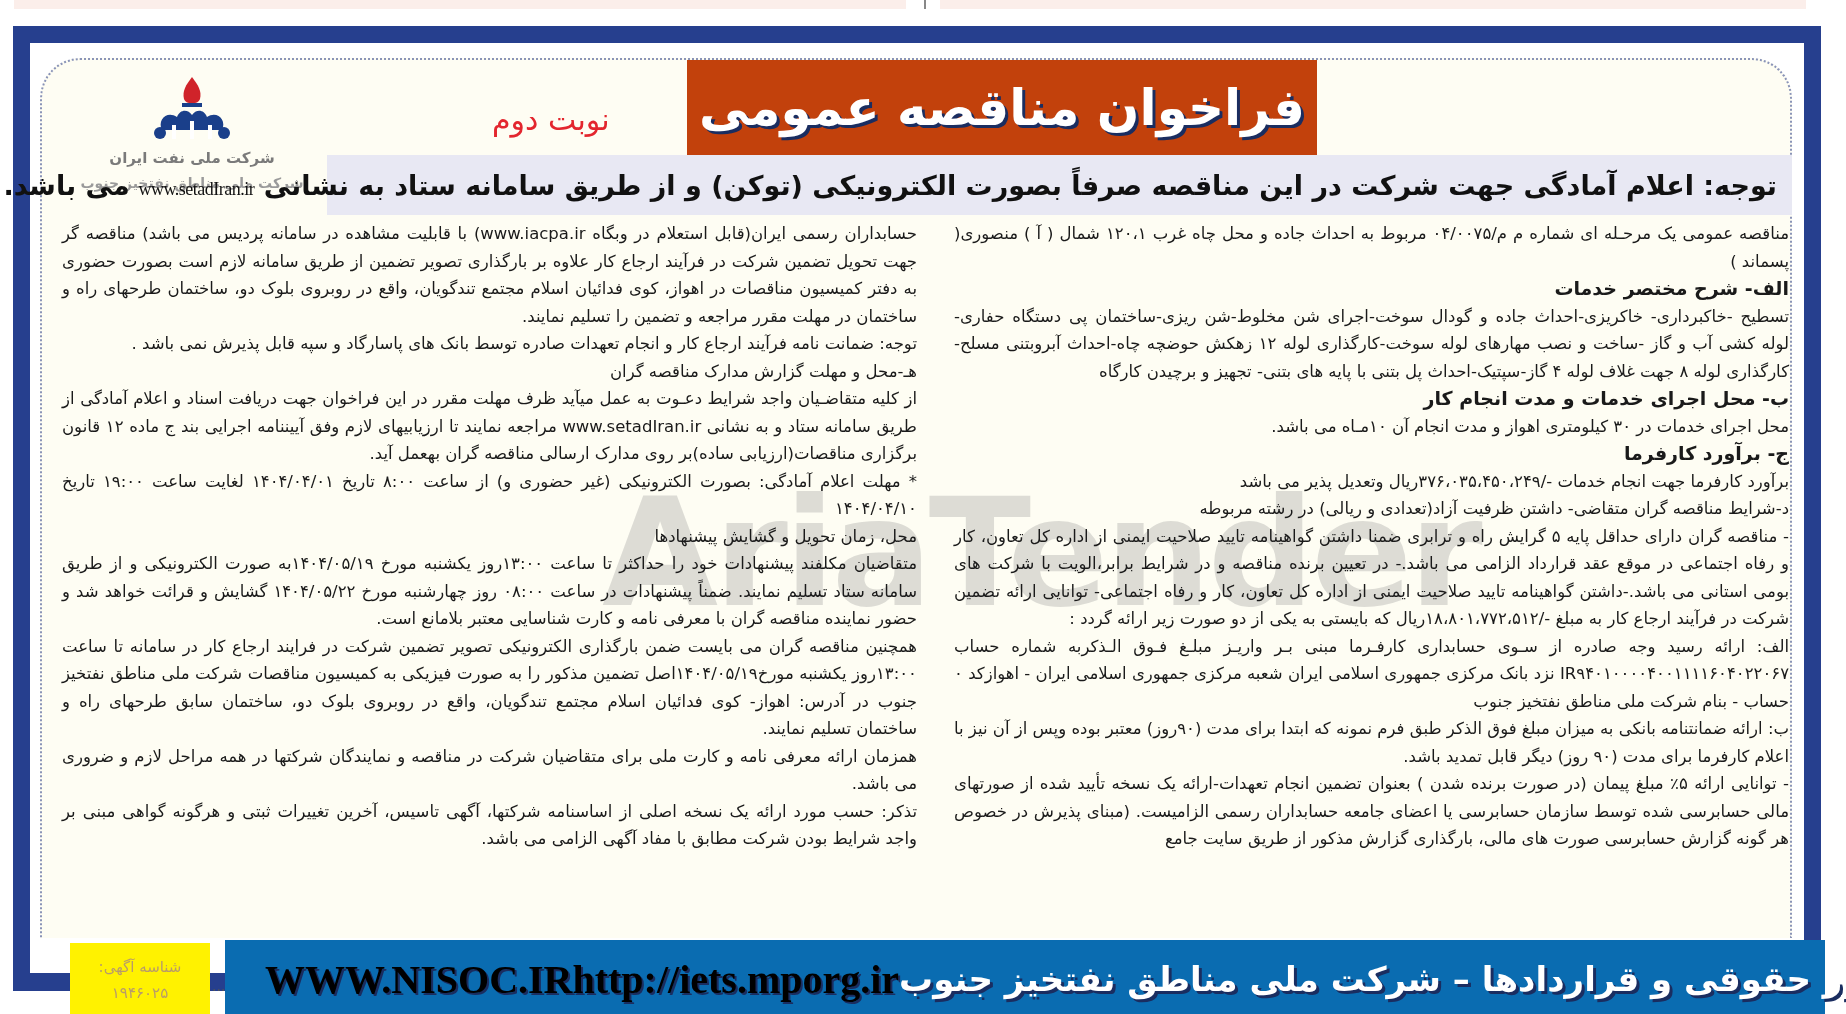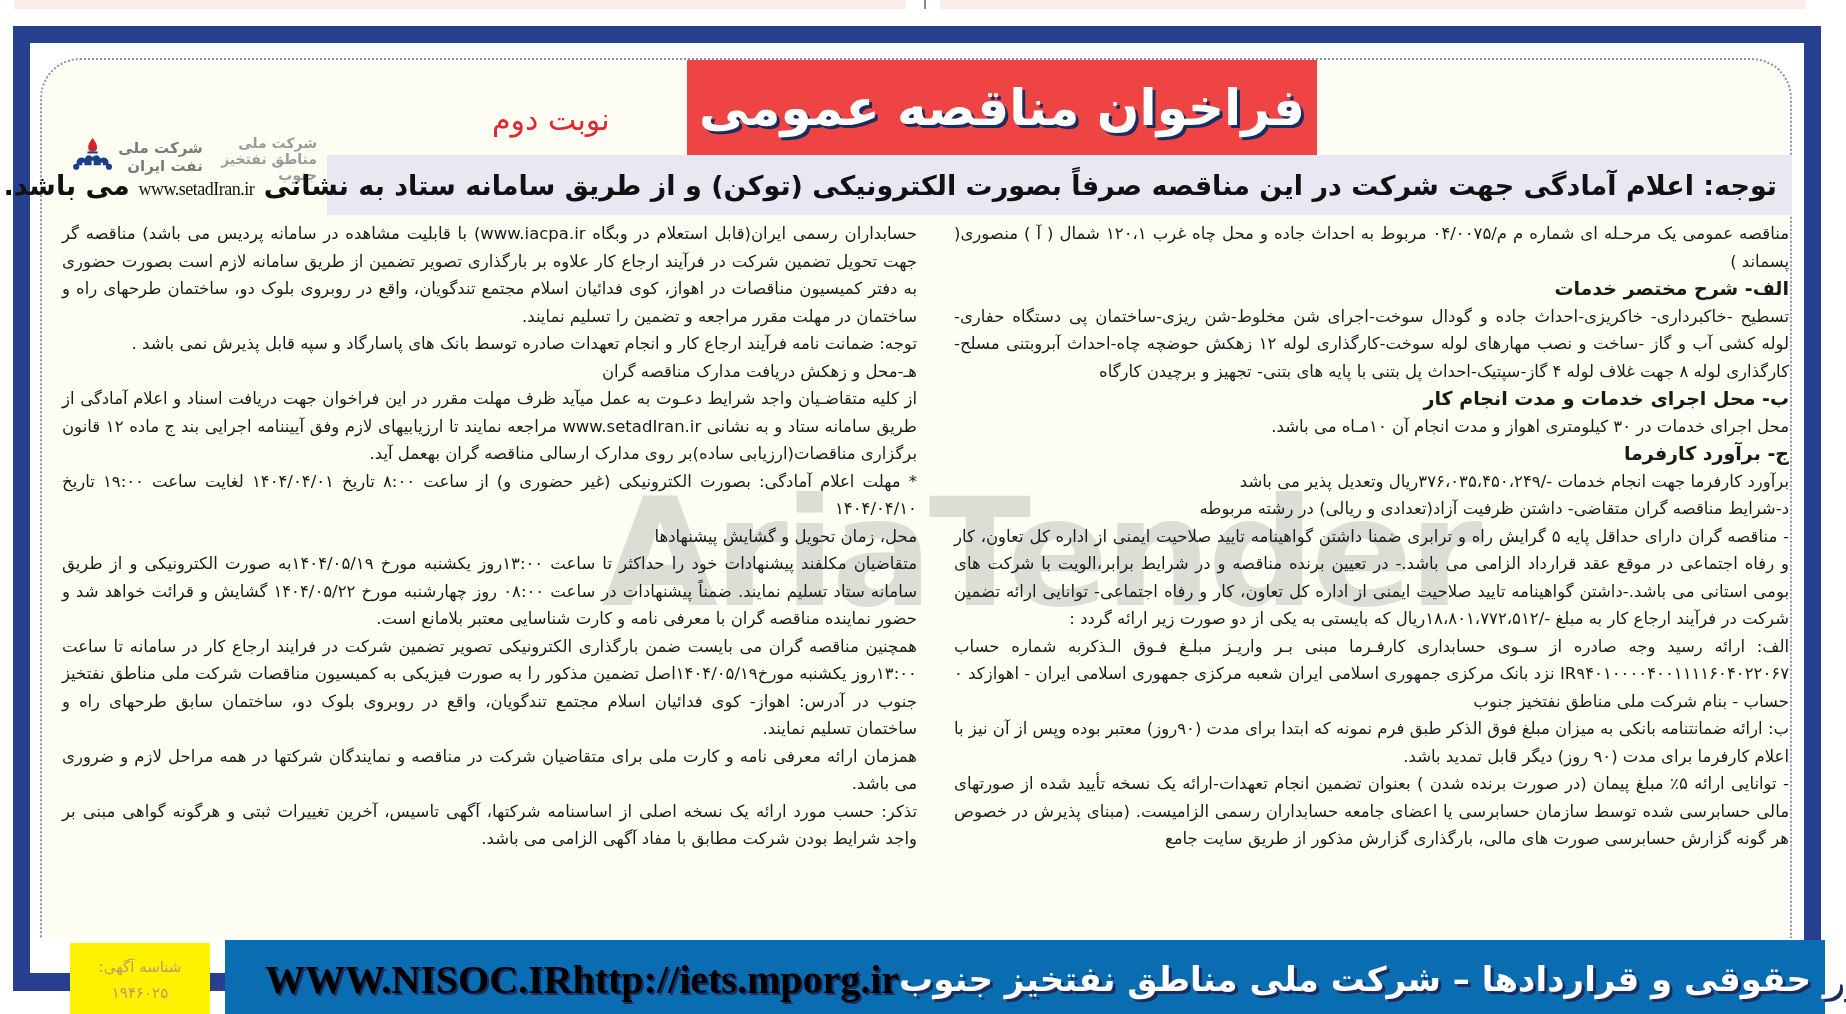--- a/index.html
+++ b/index.html
@@ -9,29 +9,29 @@
   .top-strip { position: absolute; top: 0; height: 9px; background: #fbeeea; }
   .top-strip.left { left: 14px; width: 892px; }
   .top-strip.right { left: 940px; width: 866px; }
   .top-tick { position: absolute; left: 924px; top: 0; width: 2px; height: 9px; background: #888; }
 
   .frame { position: absolute; left: 13px; top: 26px; width: 1808px; height: 965px; background: #263f8e; }
   .inner { position: absolute; left: 17px; top: 17px; width: 1774px; height: 930px; background: #ffffff; }
   .paper { position: absolute; left: 10px; top: 15px; width: 1752px; height: 880px; background: #fefdf3;
            border: 2px dotted #8a94b8; border-radius: 40px 40px 0 0; border-bottom: none; }
 
-  .title-box { position: absolute; left: 645px; top: 0px; width: 630px; height: 95px; background: #ef4444;
+  .title-box { position: absolute; left: 645px; top: 0px; width: 630px; height: 95px; background: #c2410c;
                display: flex; align-items: center; justify-content: center; }
   .title-text { color: #ffffff; font-family: "DejaVu Sans", sans-serif; font-weight: bold; font-size: 50px;
                 direction: rtl; text-shadow: 3px 3px 0 #1a2d60; letter-spacing: -1px; }
 
   .round-label { position: absolute; left: 450px; top: 42px; color: #e3262e; font-size: 30px; direction: rtl;
                  font-family: "DejaVu Sans", sans-serif; }
 
-  .logo { position: absolute; left: 25px; top: 15px; width: 250px; height: 160px; display: flex; flex-direction: row; align-items: center; }
+  .logo { position: absolute; left: 25px; top: 15px; width: 250px; height: 160px; display: flex; flex-direction: column; align-items: center; }
   .logo svg { width: 100px; height: 70px; }
   .logo-line1 { font-size: 15px; color: #7a7a7a; direction: rtl; margin-top: 4px; font-weight: bold; }
   .logo-line2 { font-size: 14px; color: #9a9a9a; direction: rtl; margin-top: 8px; font-weight: bold; }
 
   .notice-bar { position: absolute; left: 285px; top: 95px; width: 1465px; height: 60px; background: #e8e8f3;
                 display: flex; align-items: center; justify-content: flex-end; padding-right: 15px; }
   .notice-text { direction: rtl; font-weight: bold; font-size: 27px; color: #111; white-space: nowrap; letter-spacing: -0.5px; }
   .notice-url { font-family: "Liberation Serif", serif; font-weight: normal; font-size: 18px; }
 
   .col { position: absolute; top: 160px; direction: rtl; font-family: "DejaVu Sans", sans-serif; font-size: 16.5px; line-height: 27.5px; color: #1a1a1a; text-align: justify; }
@@ -109,21 +109,21 @@
         <p>د-شرایط مناقصه گران متقاضی- داشتن ظرفیت آزاد(تعدادی و ریالی) در رشته مربوطه</p>
         <p>- مناقصه گران دارای حداقل پایه ۵ گرایش راه و ترابری ضمنا داشتن گواهینامه تایید صلاحیت ایمنی از اداره کل تعاون، کار و رفاه اجتماعی در موقع عقد قرارداد الزامی می باشد.- در تعیین برنده مناقصه و در شرایط برابر،الویت با شرکت های بومی استانی می باشد.-داشتن گواهینامه تایید صلاحیت ایمنی از اداره کل تعاون، کار و رفاه اجتماعی- توانایی ارائه تضمین شرکت در فرآیند ارجاع کار به مبلغ -/۱۸،۸۰۱،۷۷۲،۵۱۲ریال که بایستی به یکی از دو صورت زیر ارائه گردد :</p>
         <p>الف: ارائه رسید وجه صادره از سـوی حسابداری کارفـرما مبنی بـر واریـز مبلـغ فـوق الـذکربه شماره حساب IR۹۴۰۱۰۰۰۰۴۰۰۱۱۱۱۶۰۴۰۲۲۰۶۷ نزد بانک مرکزی جمهوری اسلامی ایران شعبه مرکزی جمهوری اسلامی ایران - اهوازکد ۰ حساب - بنام شرکت ملی مناطق نفتخیز جنوب</p>
         <p>ب: ارائه ضمانتنامه بانکی به میزان مبلغ فوق الذکر طبق فرم نمونه که ابتدا برای مدت (۹۰روز) معتبر بوده وپس از آن نیز با اعلام کارفرما برای مدت (۹۰ روز) دیگر قابل تمدید باشد.</p>
         <p>- توانایی ارائه ۵٪ مبلغ پیمان (در صورت برنده شدن ) بعنوان تضمین انجام تعهدات-ارائه یک نسخه تأیید شده از صورتهای مالی حسابرسی شده توسط سازمان حسابرسی یا اعضای جامعه حسابداران رسمی الزامیست. (مبنای پذیرش در خصوص هر گونه گزارش حسابرسی صورت های مالی، بارگذاری گزارش مذکور از طریق سایت جامع</p>
       </div>
 
       <div class="col left">
         <p>حسابداران رسمی ایران(قابل استعلام در وبگاه www.iacpa.ir) با قابلیت مشاهده در سامانه پردیس می باشد) مناقصه گر جهت تحویل تضمین شرکت در فرآیند ارجاع کار علاوه بر بارگذاری تصویر تضمین از طریق سامانه لازم است بصورت حضوری به دفتر کمیسیون مناقصات در اهواز، کوی فدائیان اسلام مجتمع تندگویان، واقع در روبروی بلوک دو، ساختمان طرحهای راه و ساختمان در مهلت مقرر مراجعه و تضمین را تسلیم نمایند.</p>
         <p>توجه: ضمانت نامه فرآیند ارجاع کار و انجام تعهدات صادره توسط بانک های پاسارگاد و سپه قابل پذیرش نمی باشد .</p>
-        <p>هـ-محل و زهکش دریافت مدارک مناقصه گران</p>
+        <p>هـ-محل و مهلت گزارش مدارک مناقصه گران</p>
         <p>از کلیه متقاضـیان واجد شرایط دعـوت به عمل میآید ظرف مهلت مقرر در این فراخوان جهت دریافت اسناد و اعلام آمادگی از طریق سامانه ستاد و به نشانی www.setadIran.ir مراجعه نمایند تا ارزیابیهای لازم وفق آییننامه اجرایی بند ج ماده ۱۲ قانون برگزاری مناقصات(ارزیابی ساده)بر روی مدارک ارسالی مناقصه گران بهعمل آید.</p>
         <p>* مهلت اعلام آمادگی: بصورت الکترونیکی (غیر حضوری و) از ساعت ۸:۰۰ تاریخ ۱۴۰۴/۰۴/۰۱ لغایت ساعت ۱۹:۰۰ تاریخ ۱۴۰۴/۰۴/۱۰</p>
         <p>محل، زمان تحویل و گشایش پیشنهادها</p>
         <p>متقاضیان مکلفند پیشنهادات خود را حداکثر تا ساعت ۱۳:۰۰روز یکشنبه مورخ ۱۴۰۴/۰۵/۱۹به صورت الکترونیکی و از طریق سامانه ستاد تسلیم نمایند. ضمناً پیشنهادات در ساعت ۰۸:۰۰ روز چهارشنبه مورخ ۱۴۰۴/۰۵/۲۲ گشایش و قرائت خواهد شد و حضور نماینده مناقصه گران با معرفی نامه و کارت شناسایی معتبر بلامانع است.</p>
         <p>همچنین مناقصه گران می بایست ضمن بارگذاری الکترونیکی تصویر تضمین شرکت در فرایند ارجاع کار در سامانه تا ساعت ۱۳:۰۰روز یکشنبه مورخ۱۴۰۴/۰۵/۱۹اصل تضمین مذکور را به صورت فیزیکی به کمیسیون مناقصات شرکت ملی مناطق نفتخیز جنوب در آدرس: اهواز- کوی فدائیان اسلام مجتمع تندگویان، واقع در روبروی بلوک دو، ساختمان سابق طرحهای راه و ساختمان تسلیم نمایند.</p>
         <p>همزمان ارائه معرفی نامه و کارت ملی برای متقاضیان شرکت در مناقصه و نمایندگان شرکتها در همه مراحل لازم و ضروری می باشد.</p>
         <p>تذکر: حسب مورد ارائه یک نسخه اصلی از اساسنامه شرکتها، آگهی تاسیس، آخرین تغییرات ثبتی و هرگونه گواهی مبنی بر واجد شرایط بودن شرکت مطابق با مفاد آگهی الزامی می باشد.</p>
       </div>
 
     </div>

